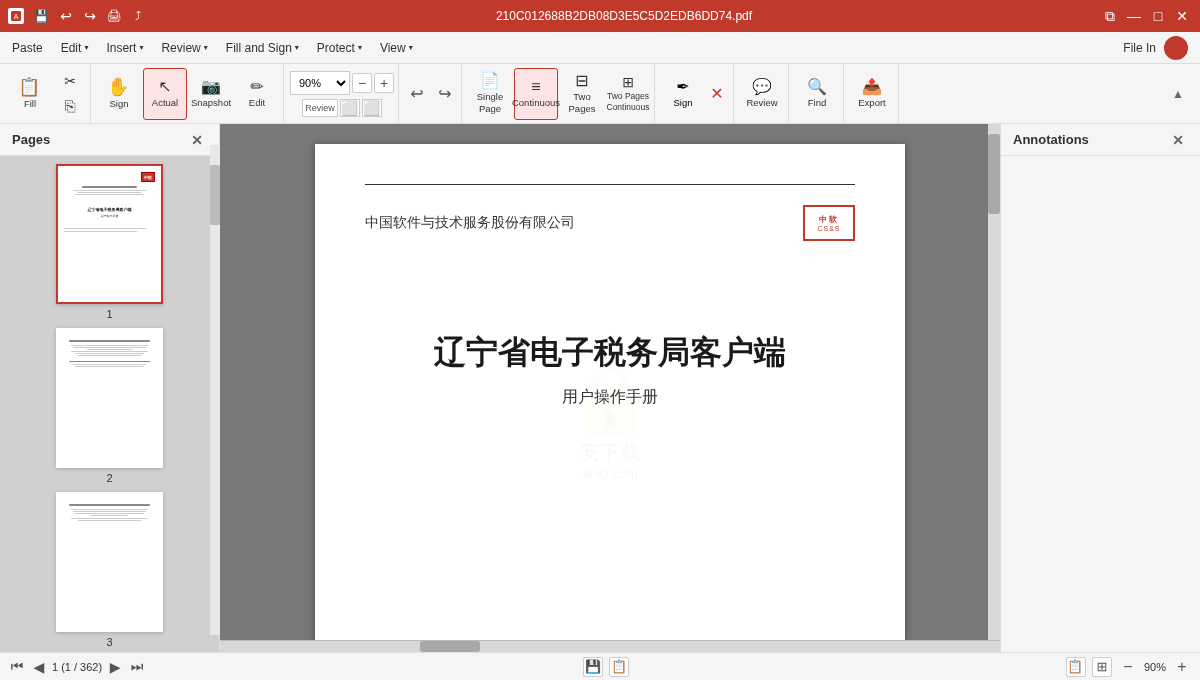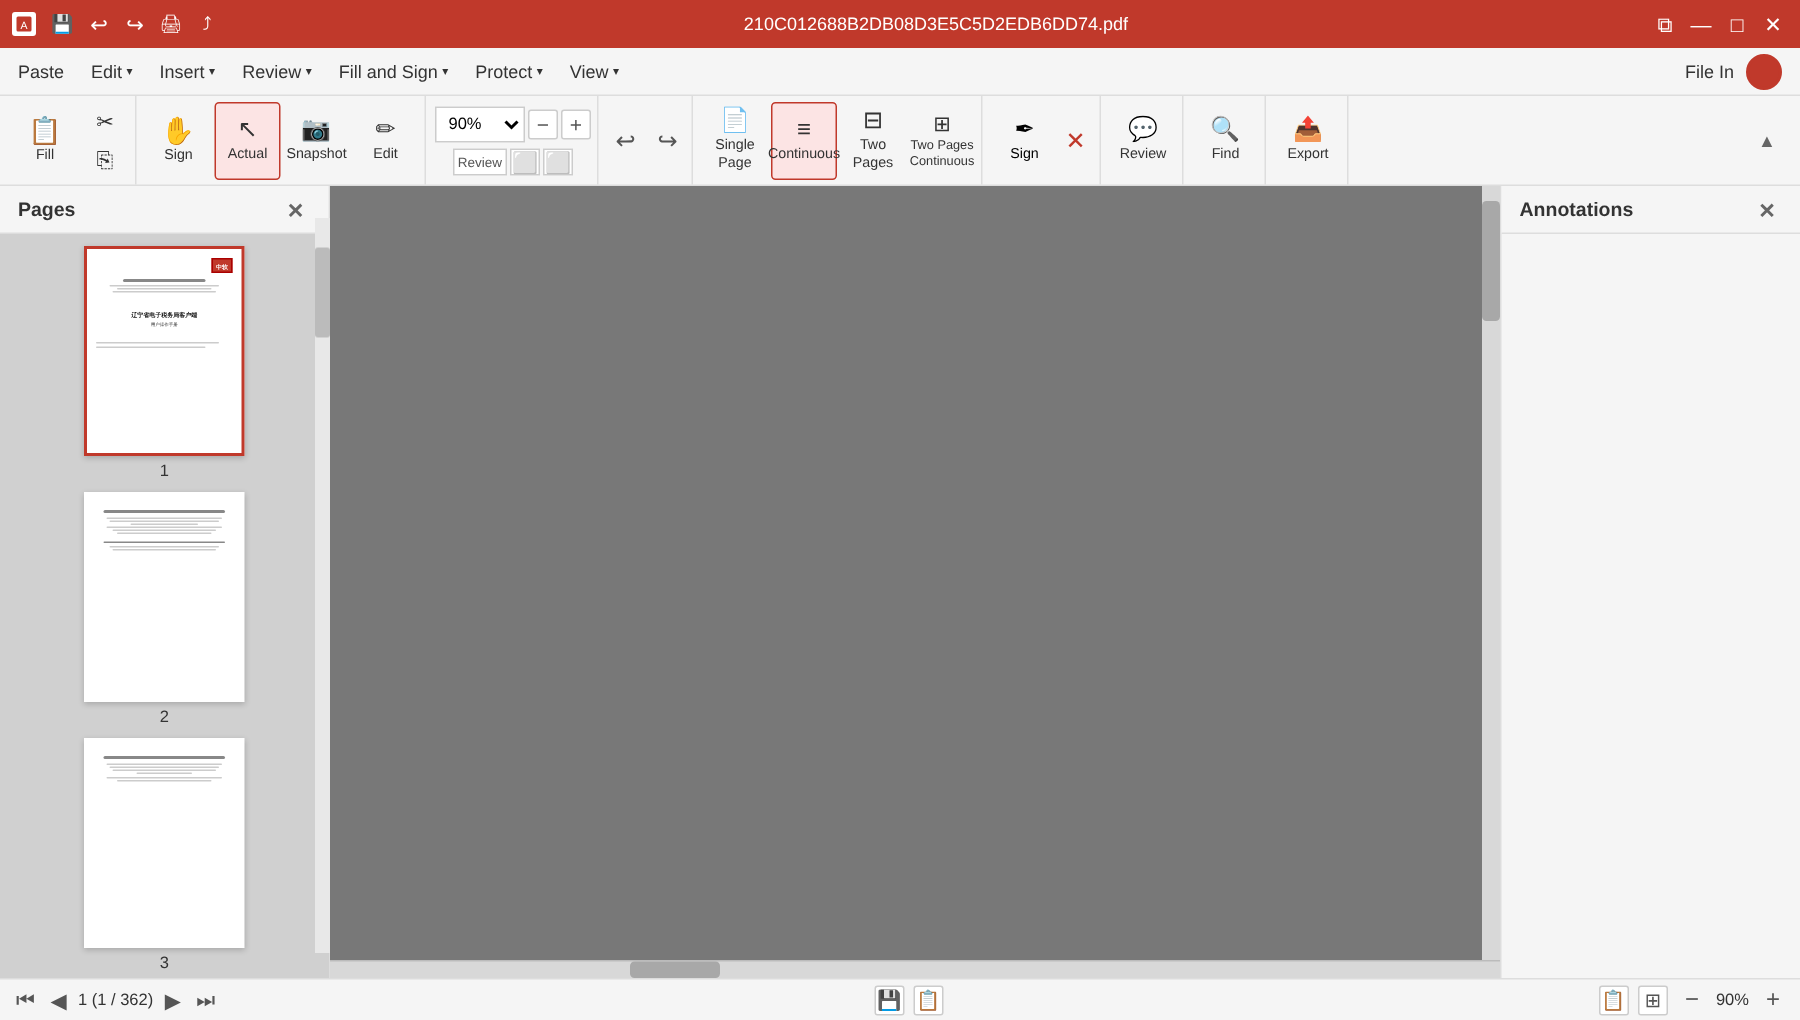--- a/index.html
+++ b/index.html
@@ -594,20 +594,42 @@
 
     </div>
 
     <div style="position:absolute;left:210px;top:145px;width:10px;height:490px;background:#e8e8e8;z-index:10;">
       <div style="width:100%;height:60px;background:#bbb;border-radius:2px;position:absolute;top:20px;"></div>
     </div>
   </div>
 
   <div class="pdf-area">
     <div class="pdf-scroll-area">
+      <div class="pdf-page">
+
+        <div class="pdf-top-line"></div>
+
+        <div class="pdf-company-row">
+          <div class="pdf-company-name">中国软件与技术服务股份有限公司</div>
+          <div class="pdf-logo-box">
+            <div class="pdf-logo-top">中软</div>
+            <div class="pdf-logo-bottom">CS&amp;S</div>
+          </div>
+        </div>
+
+        <div class="watermark">
+          <div style="font-size:70px;opacity:0.2;">🔒</div>
+          <div style="font-size:20px;color:#999;opacity:0.5;">安下载</div>
+          <div style="font-size:13px;color:#999;opacity:0.5;">anxz.com</div>
+        </div>
+
+        <div class="pdf-main-title">辽宁省电子税务局客户端</div>
+
+        <div class="pdf-sub-title">用户操作手册</div>
+      </div>
 
       <div style="position:absolute;right:0;top:0;width:12px;height:100%;background:#d8d8d8;">
         <div style="width:100%;height:80px;background:#a8a8a8;border-radius:3px;position:absolute;top:10px;"></div>
       </div>
     </div>
 
     <div style="height:12px;background:#d8d8d8;border-top:1px solid #bbb;display:flex;align-items:center;">
       <div style="width:60px;height:100%;background:#a8a8a8;border-radius:3px;margin-left:200px;"></div>
     </div>
   </div>

